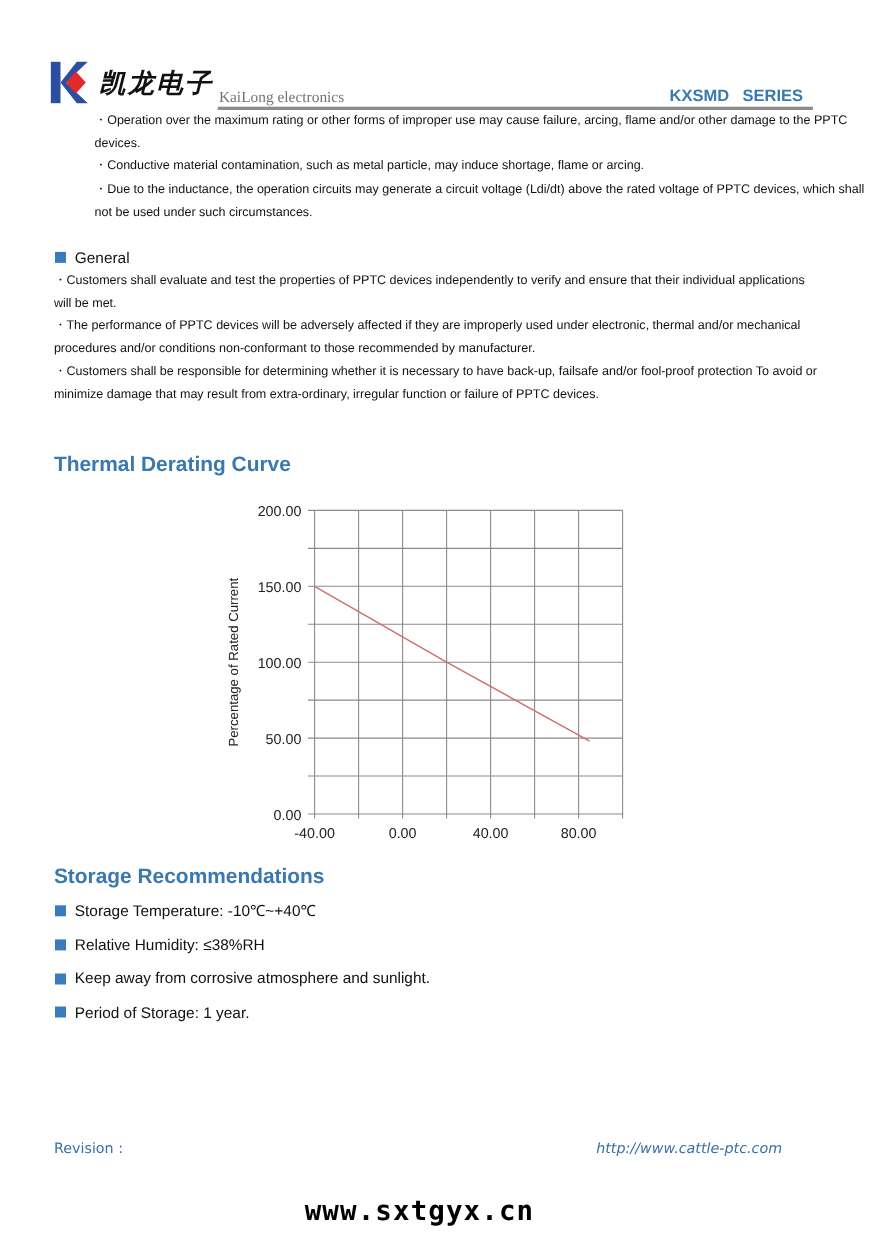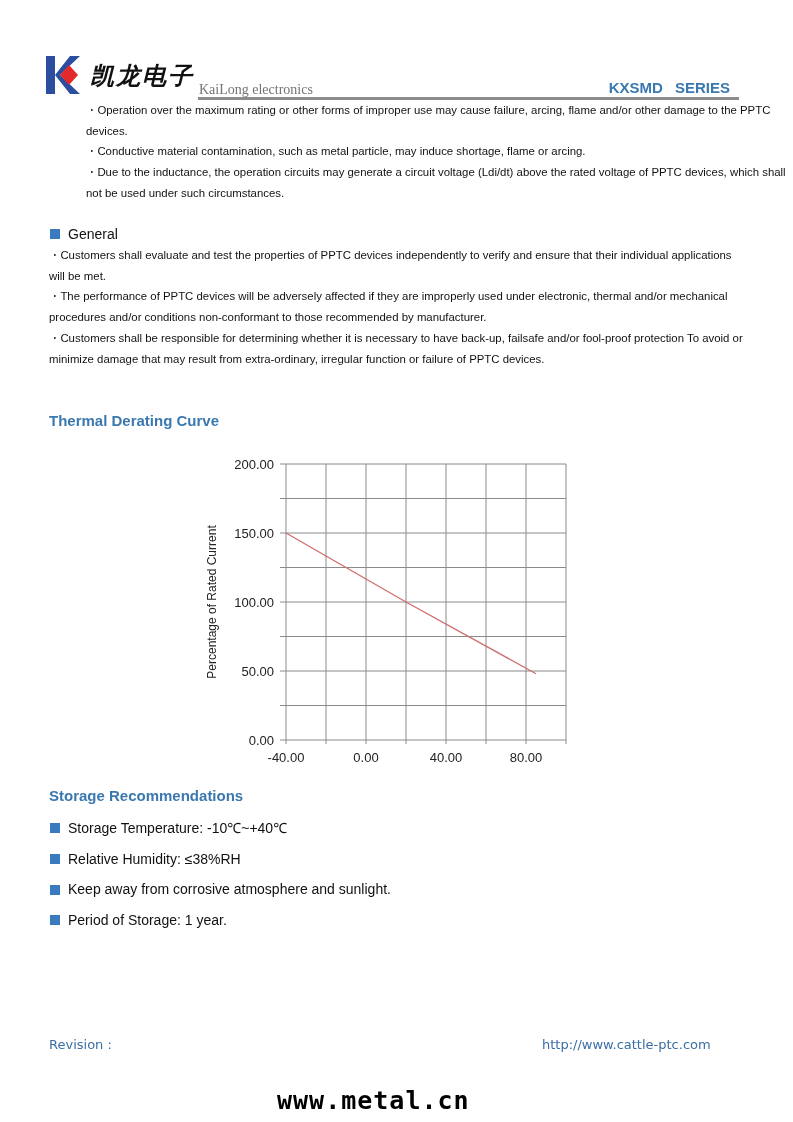--- a/index.html
+++ b/index.html
@@ -6,25 +6,25 @@
   body { width:793px; height:1122px; position:relative; font-family:"Liberation Sans", sans-serif; color:#111; overflow:hidden; }
   .abs { position:absolute; }
   .logo { left:46px; top:56px; width:34px; height:38px; }
   .cn-name { left:90px; top:60px; font-family:"DejaVu Serif", serif; font-size:24px; font-weight:bold; letter-spacing:2px; color:#111; font-style:italic; }
   .en-name { left:199px; top:82px; font-family:"Liberation Serif", serif; font-size:14px; color:#737373; }
   .series { right:63px; top:79px; font-size:15px; font-weight:bold; color:#3a78b0; word-spacing:8px; }
   .header-rule { left:198px; top:97px; width:541px; height:3px; background:#8c8c8c; }
   .para { left:49px; width:700px; font-size:11.4px; line-height:20.7px; color:#111; }
   .sq { display:inline-block; width:10px; height:10px; background:#3a7bc0; vertical-align:middle; margin-right:8px; position:relative; top:-1px; }
   .general { left:50px; top:226px; font-size:14px; }
-  .section-title { left:49px; font-size:15px; font-weight:bold; color:#3a78b0; }
+  .section-title { left:49px; font-size:19px; font-weight:bold; color:#3a78b0; }
   .storage-list { left:50px; top:808px; font-size:14px; line-height:20.7px; }
   .storage-list div { white-space:nowrap;margin-top:10px; }
   .footer-left { left:49px; top:1037px; font-size:13px; color:#3a6ea5; font-family:"DejaVu Sans", sans-serif; }
-  .footer-right { left:542px; top:1037px; font-size:13px; color:#3a6ea5; font-family:"DejaVu Sans", sans-serif; }
+  .footer-right { left:542px; top:1037px; font-size:13px; color:#3a6ea5; font-family:"DejaVu Sans", sans-serif;font-style:italic; }
   .watermark { left:277px; top:1086px; font-family:"DejaVu Sans Mono", monospace; font-size:25px; font-weight:bold; color:#000; letter-spacing:1px; }
   .chart { left:200px; top:450px; width:380px; height:330px; }
   .chart text { font-family:"Liberation Sans", sans-serif; fill:#222; }
 </style>
 </head>
 <body>
 
 <svg class="abs logo" viewBox="0 0 34 38">
   <rect x="0" y="0" width="9" height="38" fill="#2b4ea0"></rect>
   <polygon points="9,19 24,0 34,0 14,19 34,38 24,38" fill="#2b4ea0"></polygon>
@@ -92,13 +92,13 @@
 <div class="abs section-title" style="top:787px;">Storage Recommendations</div>
 <div class="abs storage-list">
   <div><span class="sq"></span><span>Storage Temperature: -10℃~+40℃</span></div>
   <div><span class="sq"></span><span>Relative Humidity: ≤38%RH</span></div>
   <div><span class="sq"></span><span>Keep away from corrosive atmosphere and sunlight.</span></div>
   <div><span class="sq"></span><span>Period of Storage: 1 year.</span></div>
 </div>
 
 <div class="abs footer-left">Revision :</div>
 <div class="abs footer-right">http://www.cattle-ptc.com</div>
-<div class="abs watermark">www.metal.cn</div>
+<div class="abs watermark">www.sxtgyx.cn</div>
 
 </body></html>

